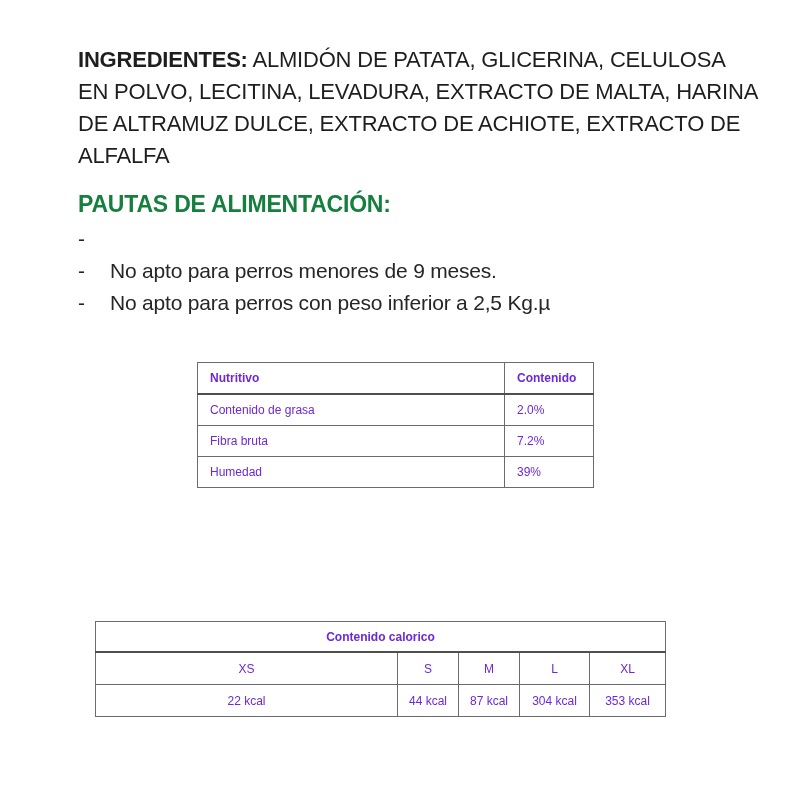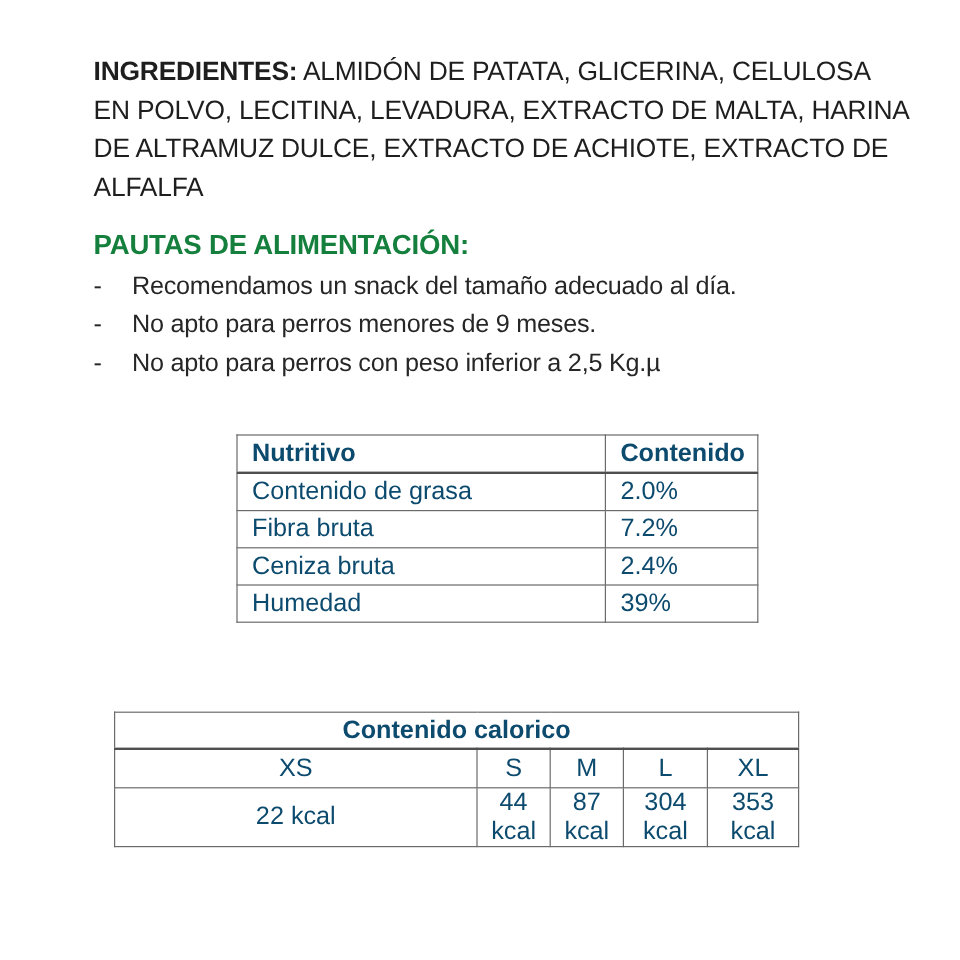--- a/index.html
+++ b/index.html
@@ -54,22 +54,22 @@
     letter-spacing: -0.2px;
     color: #262626;
   }
   .fg-list li { display: flex; line-height: 32px; }
   .fg-list .dash { width: 32px; flex: 0 0 32px; }
 
   
   .tbl {
     position: absolute;
     border-collapse: collapse;
-    font-size: 21px;
-    color: #0c4a6e;
+    font-size: 12px;
+    color: #6d28d9;
     background: #ffffff;
   }
   .tbl th, .tbl td {
     border: 1px solid #6b6b6b;
     padding: 0;
   }
   .tbl th { font-weight: 700; }
 
   
   .nutrition { left: 197px; top: 362px; }
@@ -77,21 +77,21 @@
     height: 30px;
     text-align: left;
     padding-left: 12px;
     padding-right: 10px;
   }
   .nutrition thead th { border-bottom: 2px solid #4f4f4f; }
   .nutrition .col-nutrient { width: 284px; }
   .nutrition .col-content  { width: 66px; }
 
   
-  .caloric { left: 95px; top: 593px; width: 570px; table-layout: fixed; }
+  .caloric { left: 95px; top: 621px; width: 570px; table-layout: fixed; }
   .caloric th, .caloric td {
     height: 29px;
     text-align: center;
   }
   .caloric thead th { border-bottom: 2px solid #4f4f4f; }
   .caloric td { height: 31px; }
 </style>
 </head>
 <body>
 
@@ -100,21 +100,20 @@
   <p class="ingredients"><span class="lbl">INGREDIENTES:</span> <span class="pre">ALMIDÓN DE PATATA, GLICERINA, CELULOSA
 EN POLVO, LECITINA, LEVADURA, EXTRACTO DE MALTA, HARINA
 DE ALTRAMUZ DULCE, EXTRACTO DE ACHIOTE, EXTRACTO DE
 ALFALFA</span></p>
 
   <h2 class="fg-title">PAUTAS DE ALIMENTACIÓN:</h2>
 
   <ul class="fg-list">
     <li>
       <span class="dash">-</span>
-      <span>Recomendamos un snack del tamaño adecuado al día.</span>
     </li>
     <li>
       <span class="dash">-</span>
       <span>No apto para perros menores de 9 meses.</span>
     </li>
     <li>
       <span class="dash">-</span>
       <span>No apto para perros con peso inferior a 2,5 Kg.µ</span>
     </li>
   </ul>
@@ -127,24 +126,20 @@
       </tr>
     </thead>
     <tbody>
       <tr>
         <td>Contenido de grasa</td>
         <td>2.0%</td>
       </tr>
       <tr>
         <td>Fibra bruta</td>
         <td>7.2%</td>
-      </tr>
-      <tr>
-        <td>Ceniza bruta</td>
-        <td>2.4%</td>
       </tr>
       <tr>
         <td>Humedad</td>
         <td>39%</td>
       </tr>
     </tbody>
   </table>
 
   <table class="tbl caloric">
     <colgroup>

